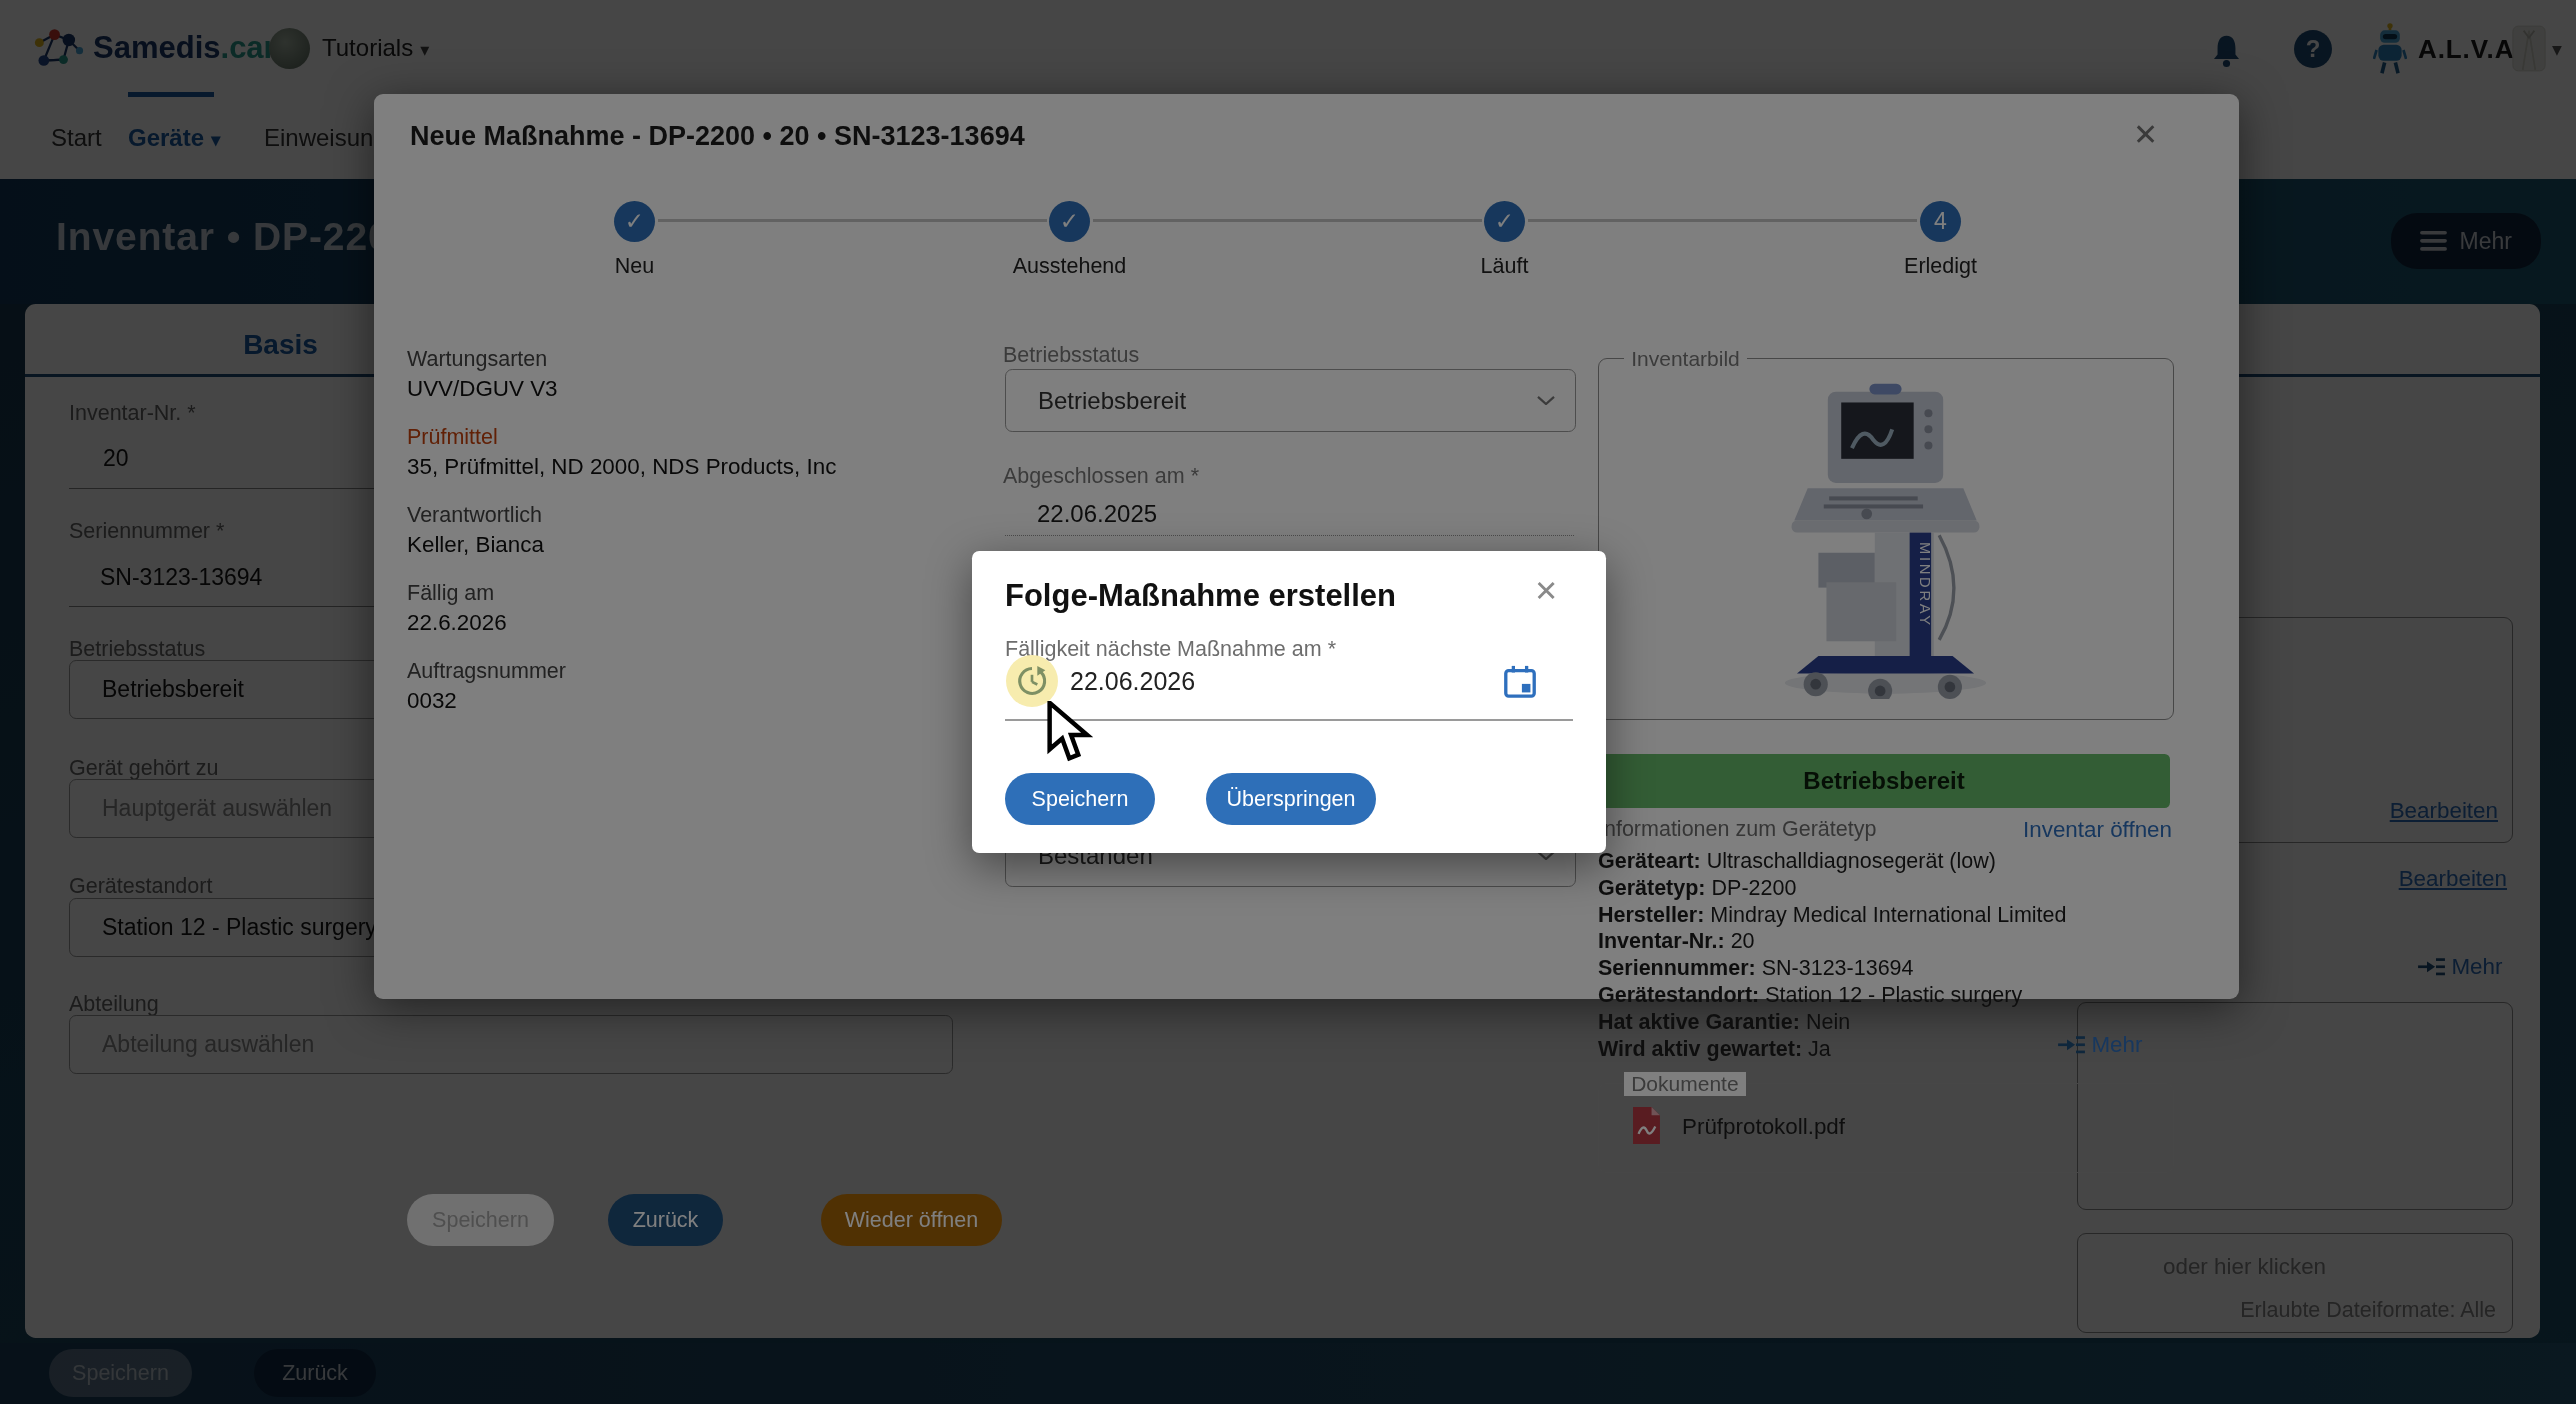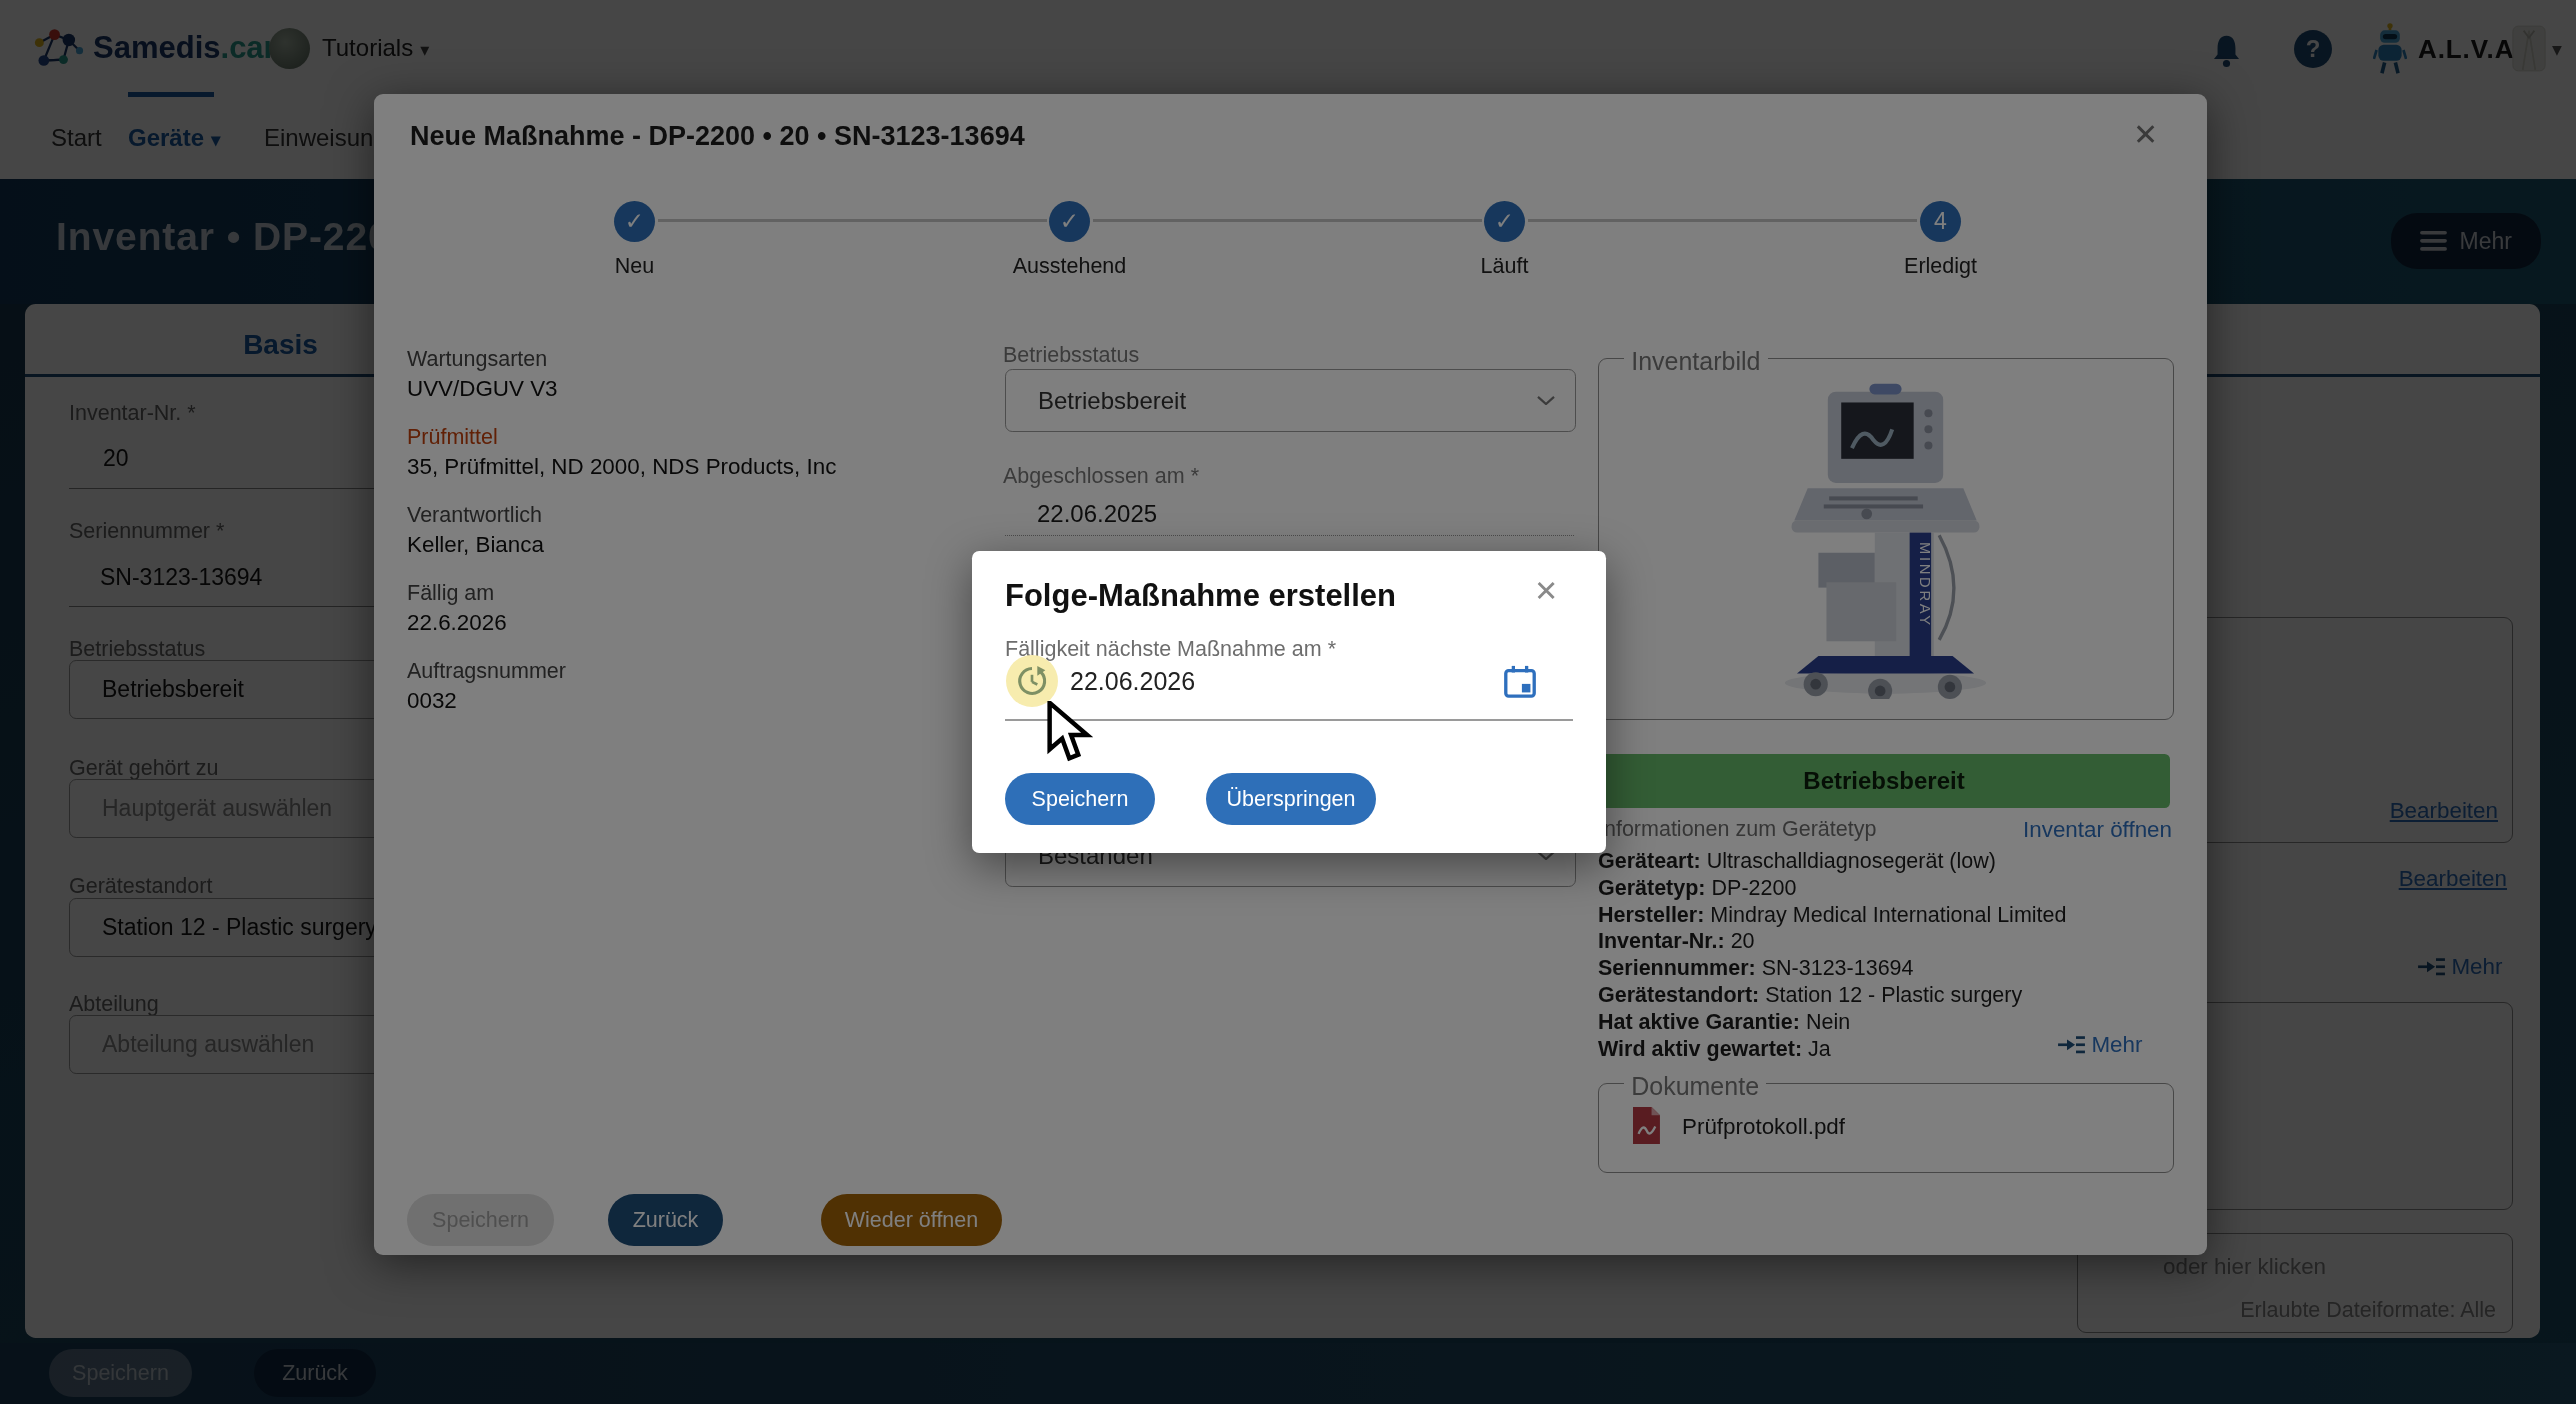--- a/index.html
+++ b/index.html
@@ -3,37 +3,37 @@
 <meta charset="utf-8">
 <style>
   html,body{margin:0;padding:0;background:#0e2233;}
   #root{position:relative;width:2576px;height:1405px;overflow:hidden;
         font-family:"Liberation Sans",sans-serif;background:linear-gradient(160deg,#16364e 0%,#1d506a 100%);}
   .abs{position:absolute;}
   .pill{border-radius:26px;display:flex;align-items:center;justify-content:center;font-size:21.5px;}
   .sel{border:0.9px solid #9b9b9b;border-radius:7.2px;background:#fff;display:flex;align-items:center;}
   .chev{margin-left:auto;margin-right:19.7px;}
   .fieldbox{border:0.9px solid #8f8f8f;border-radius:9px;}
-  .legend{position:absolute;background:#fff;padding:0 7.2px;color:#777;font-size:25px;white-space:nowrap;}
+  .legend{position:absolute;background:#fff;padding:0 7.2px;color:#777;font-size:21px;white-space:nowrap;}
   .lbl{color:#666;font-size:21.5px;white-space:nowrap;}
   .val{color:#161616;font-size:23px;white-space:nowrap;}
   .link{color:#2e6fbd;font-size:22.4px;white-space:nowrap;}
   .ulink{text-decoration:underline;}
   .caret{font-size:18px;color:#444;margin-left:7.2px;}
   .circle{width:41px;height:41px;border-radius:50%;background:#2e6fb8;color:#fff;
           display:flex;align-items:center;justify-content:center;font-size:23px;}
   .stepline{position:absolute;height:2.7px;background:#c4c4c4;top:219px;}
   .steplabel{position:absolute;top:254px;width:197px;text-align:center;font-size:21.5px;color:#222;white-space:nowrap;}
   .infoline{position:absolute;left:1598px;font-size:21.5px;color:#1d1d1d;white-space:nowrap;}
   .btn{border-radius:26px;display:flex;align-items:center;justify-content:center;
        font-size:21.5px;color:#fff;white-space:nowrap;}
   #ovA{position:absolute;inset:0;background:rgba(0,0,0,.45);z-index:10;}
   #ovB{position:absolute;inset:0;background:rgba(0,0,0,.5);z-index:30;}
-  #modal{position:absolute;left:374px;top:94px;width:1833px;height:1161px;background:#fff;
-         border-radius:9px;box-shadow:0 9px 45px rgba(0,0,0,.5);z-index:20;}
+  #modal{position:absolute;left:374px;top:94px;width:1833px;height:905px;background:#fff;
+         border-radius:9px;box-shadow:0 9px 45px rgba(0,0,0,.5);z-index:20;padding-left:32px;}
   #dialog{position:absolute;left:972px;top:551px;width:634px;height:302px;background:#fff;
           border-radius:7.2px;box-shadow:0 12.5px 45px rgba(0,0,0,.45);z-index:40;}
   #cursor{position:absolute;left:1046px;top:701px;z-index:50;}
 </style>
 </head>
 <body>
 
 <div id="root">
 
   <div class="abs" style="left:0;top:0;width:2576px;height:97px;background:#fff;border-bottom:0.9px solid #ddd;">

